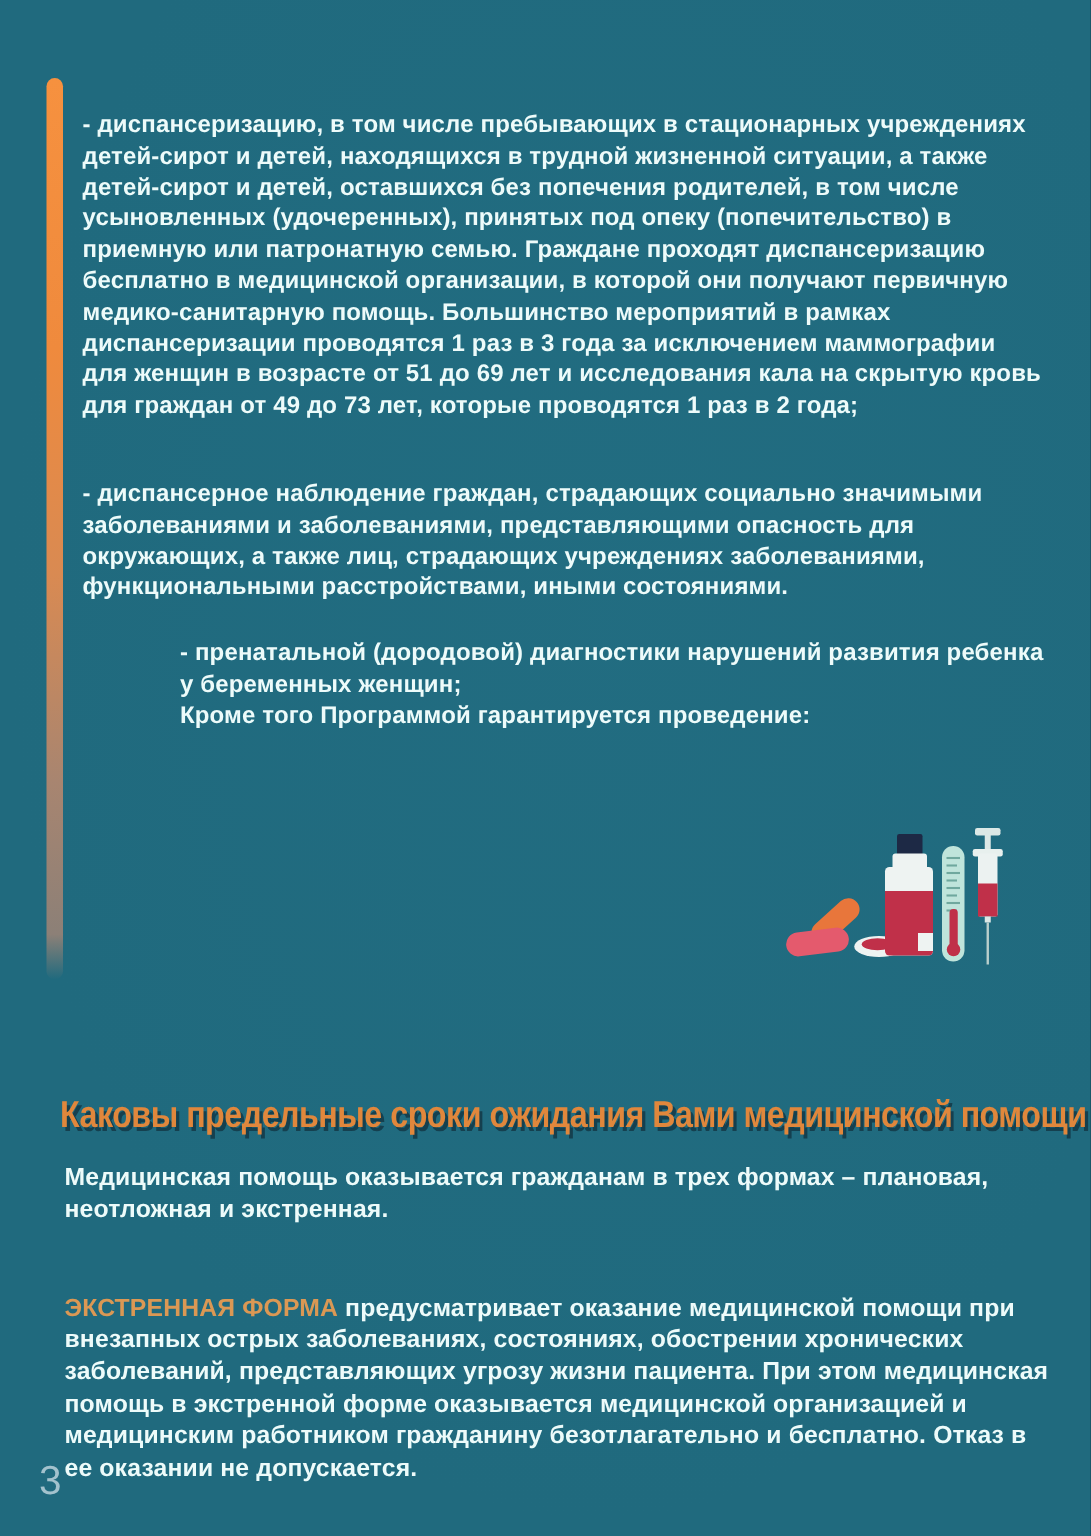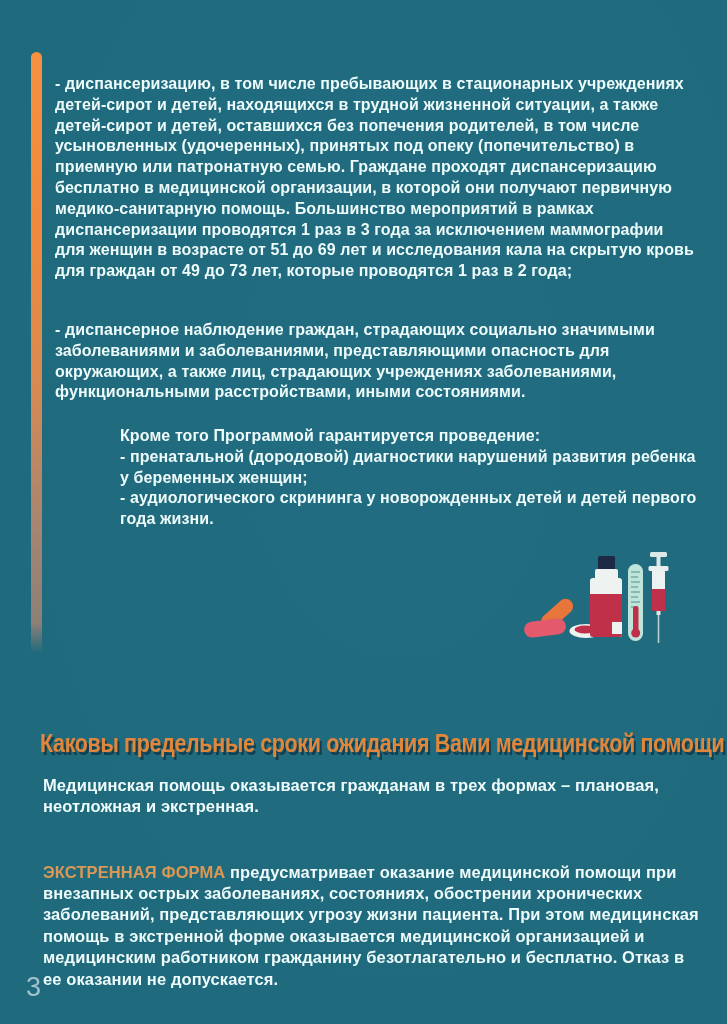--- a/index.html
+++ b/index.html
@@ -83,23 +83,22 @@
 
 <div class="page">
 
   <div class="accent-bar"></div>
 
   <p class="body-text para1">- диспансеризацию, в том числе пребывающих в стационарных учреждениях детей-сирот и детей, находящихся в трудной жизненной ситуации, а также детей-сирот и детей, оставшихся без попечения родителей, в том числе усыновленных (удочеренных), принятых под опеку (попечительство) в приемную или патронатную семью. Граждане проходят диспансеризацию бесплатно в медицинской организации, в которой они получают первичную медико-санитарную помощь. Большинство мероприятий в рамках диспансеризации проводятся 1 раз в 3 года за исключением маммографии для женщин в возрасте от 51 до 69 лет и исследования кала на скрытую кровь для граждан от 49 до 73 лет, которые проводятся 1 раз в 2 года;</p>
 
   <p class="body-text para2">- диспансерное наблюдение граждан, страдающих социально значимыми заболеваниями и заболеваниями, представляющими опасность для окружающих, а также лиц, страдающих учреждениях заболеваниями, функциональными расстройствами, иными состояниями.</p>
 
   <div class="body-text program-block">
+    <div>- пренатальной (дородовой) диагностики нарушений развития ребенка у беременных женщин;</div>
     <div>Кроме того Программой гарантируется проведение:</div>
-    <div>- пренатальной (дородовой) диагностики нарушений развития ребенка у беременных женщин;</div>
-    <div>- аудиологического скрининга у новорожденных детей и детей первого года жизни.</div>
   </div>
 
 
   <svg class="illustration" viewBox="0 0 150 98" xmlns="http://www.w3.org/2000/svg">
 
     <g>
       <g transform="translate(33,64) rotate(-42)">
         <rect x="-19" y="-7.5" width="38" height="15" rx="7.5" fill="#e8763b"></rect>
       </g>
       <g transform="translate(21,78) rotate(-7)">

